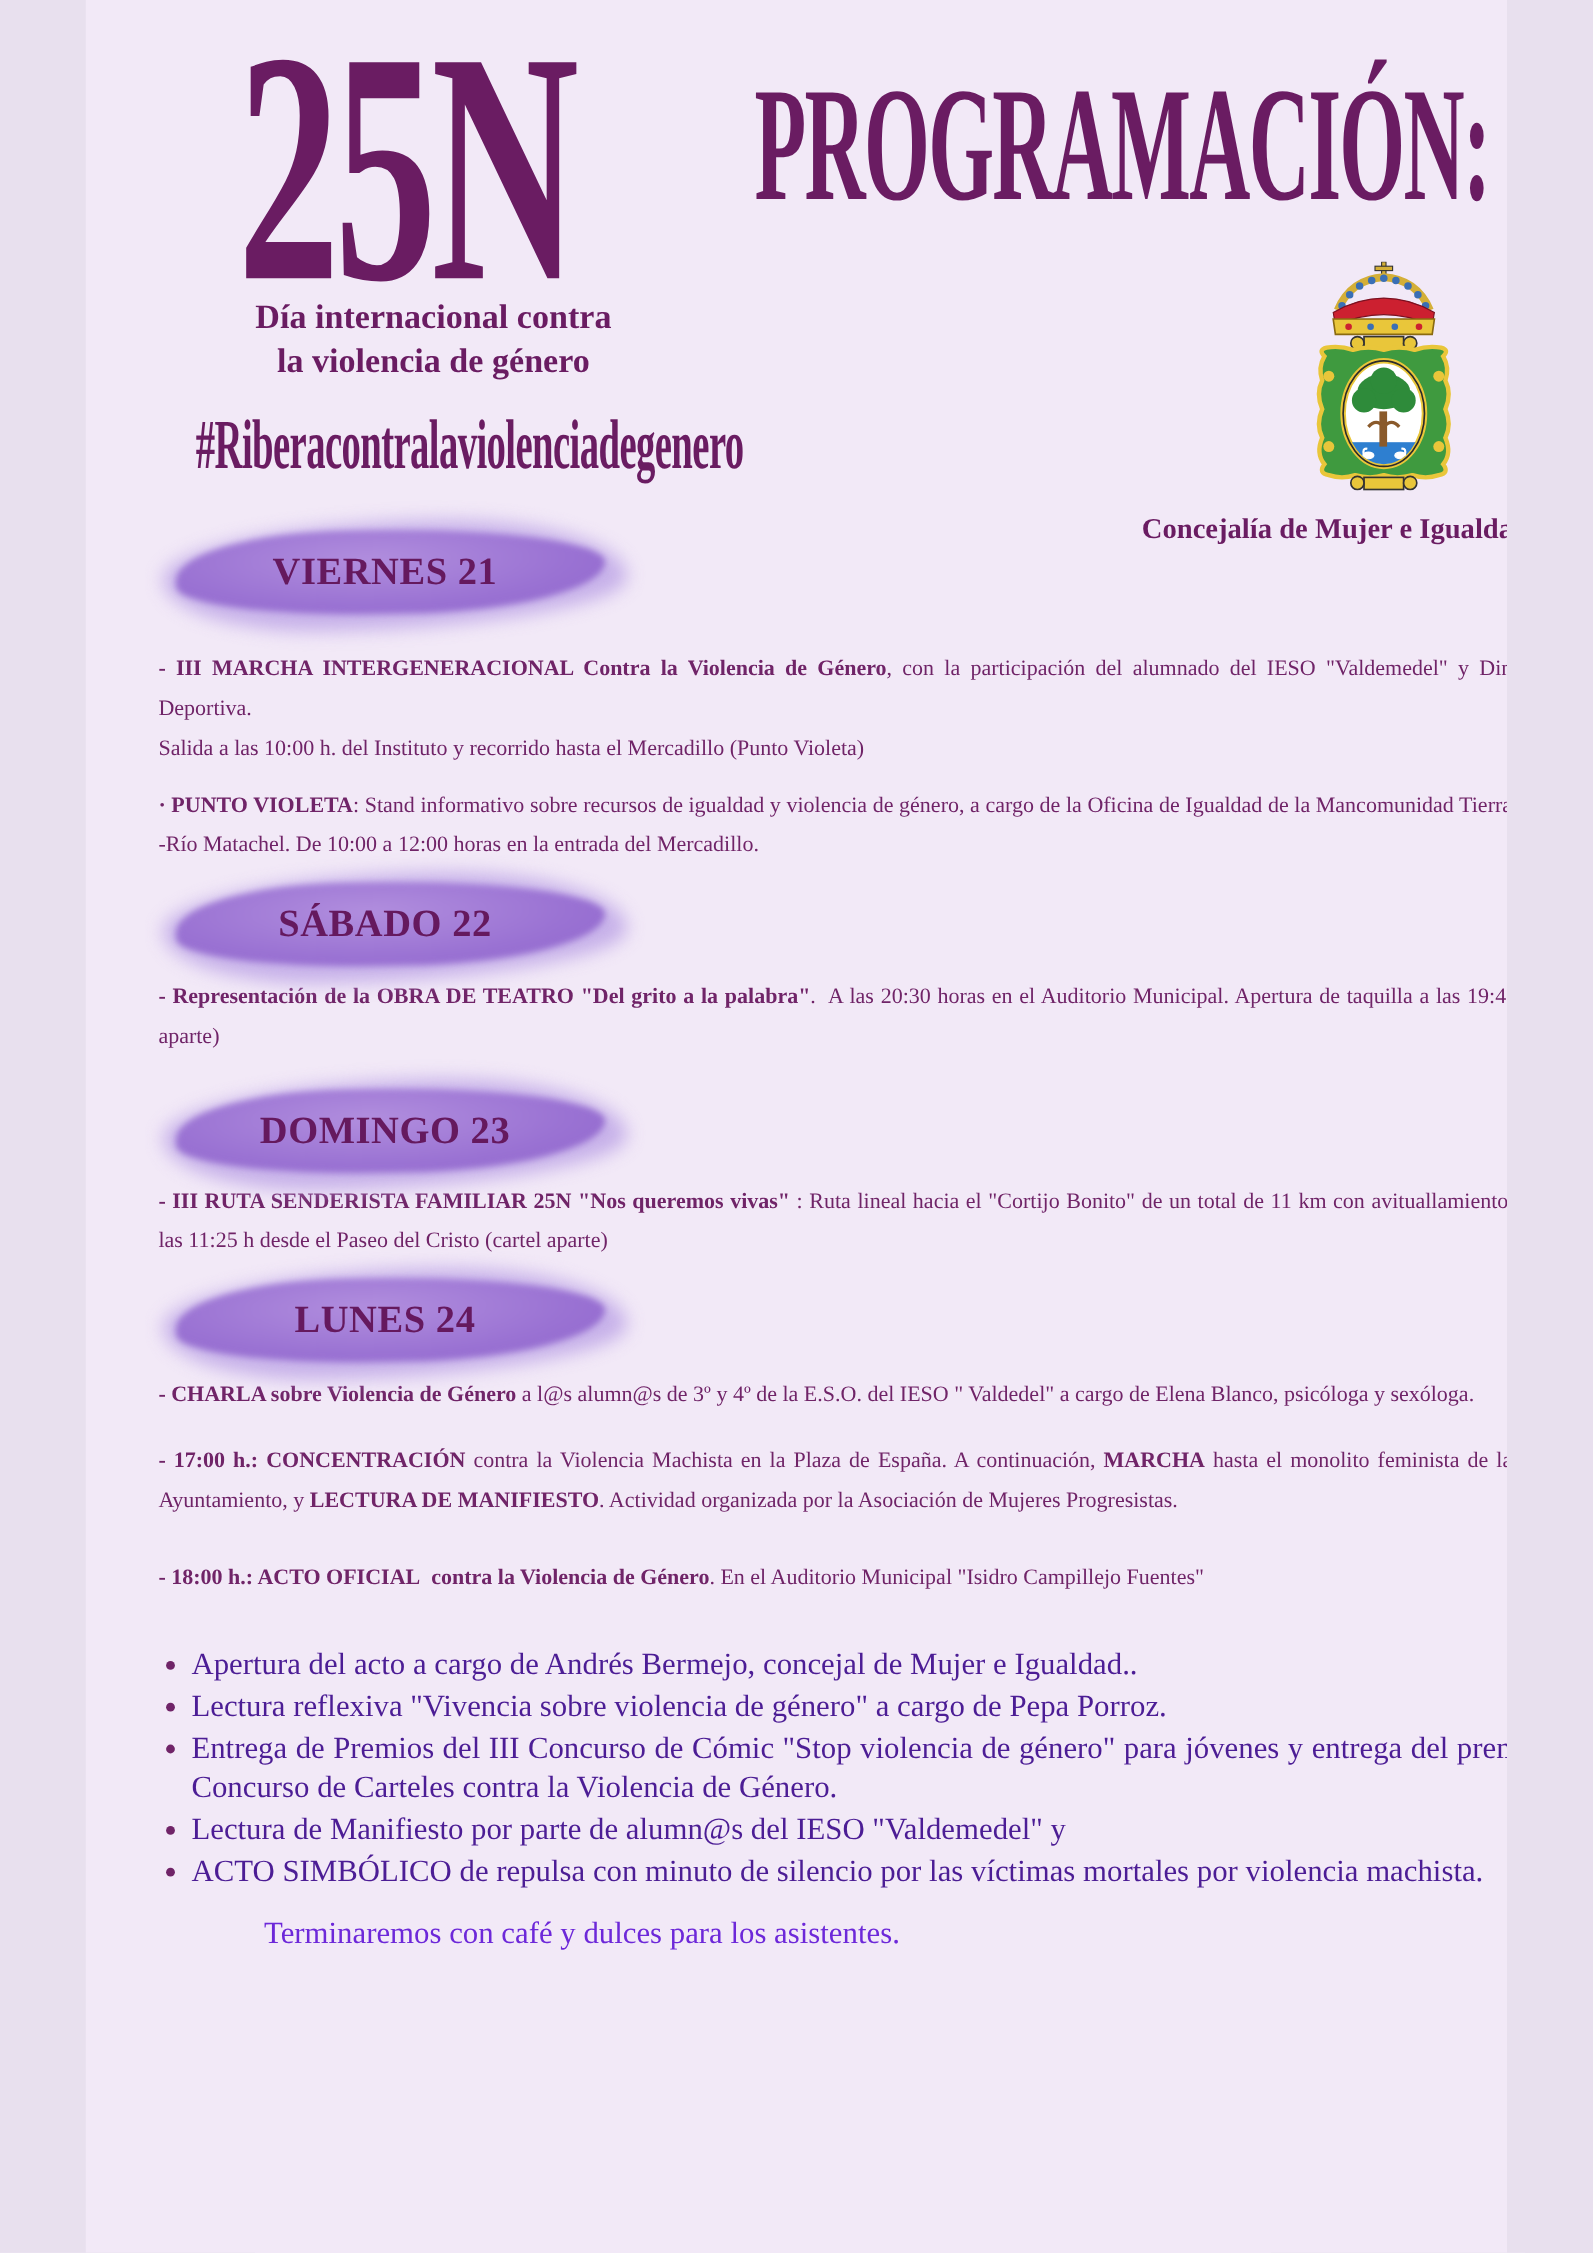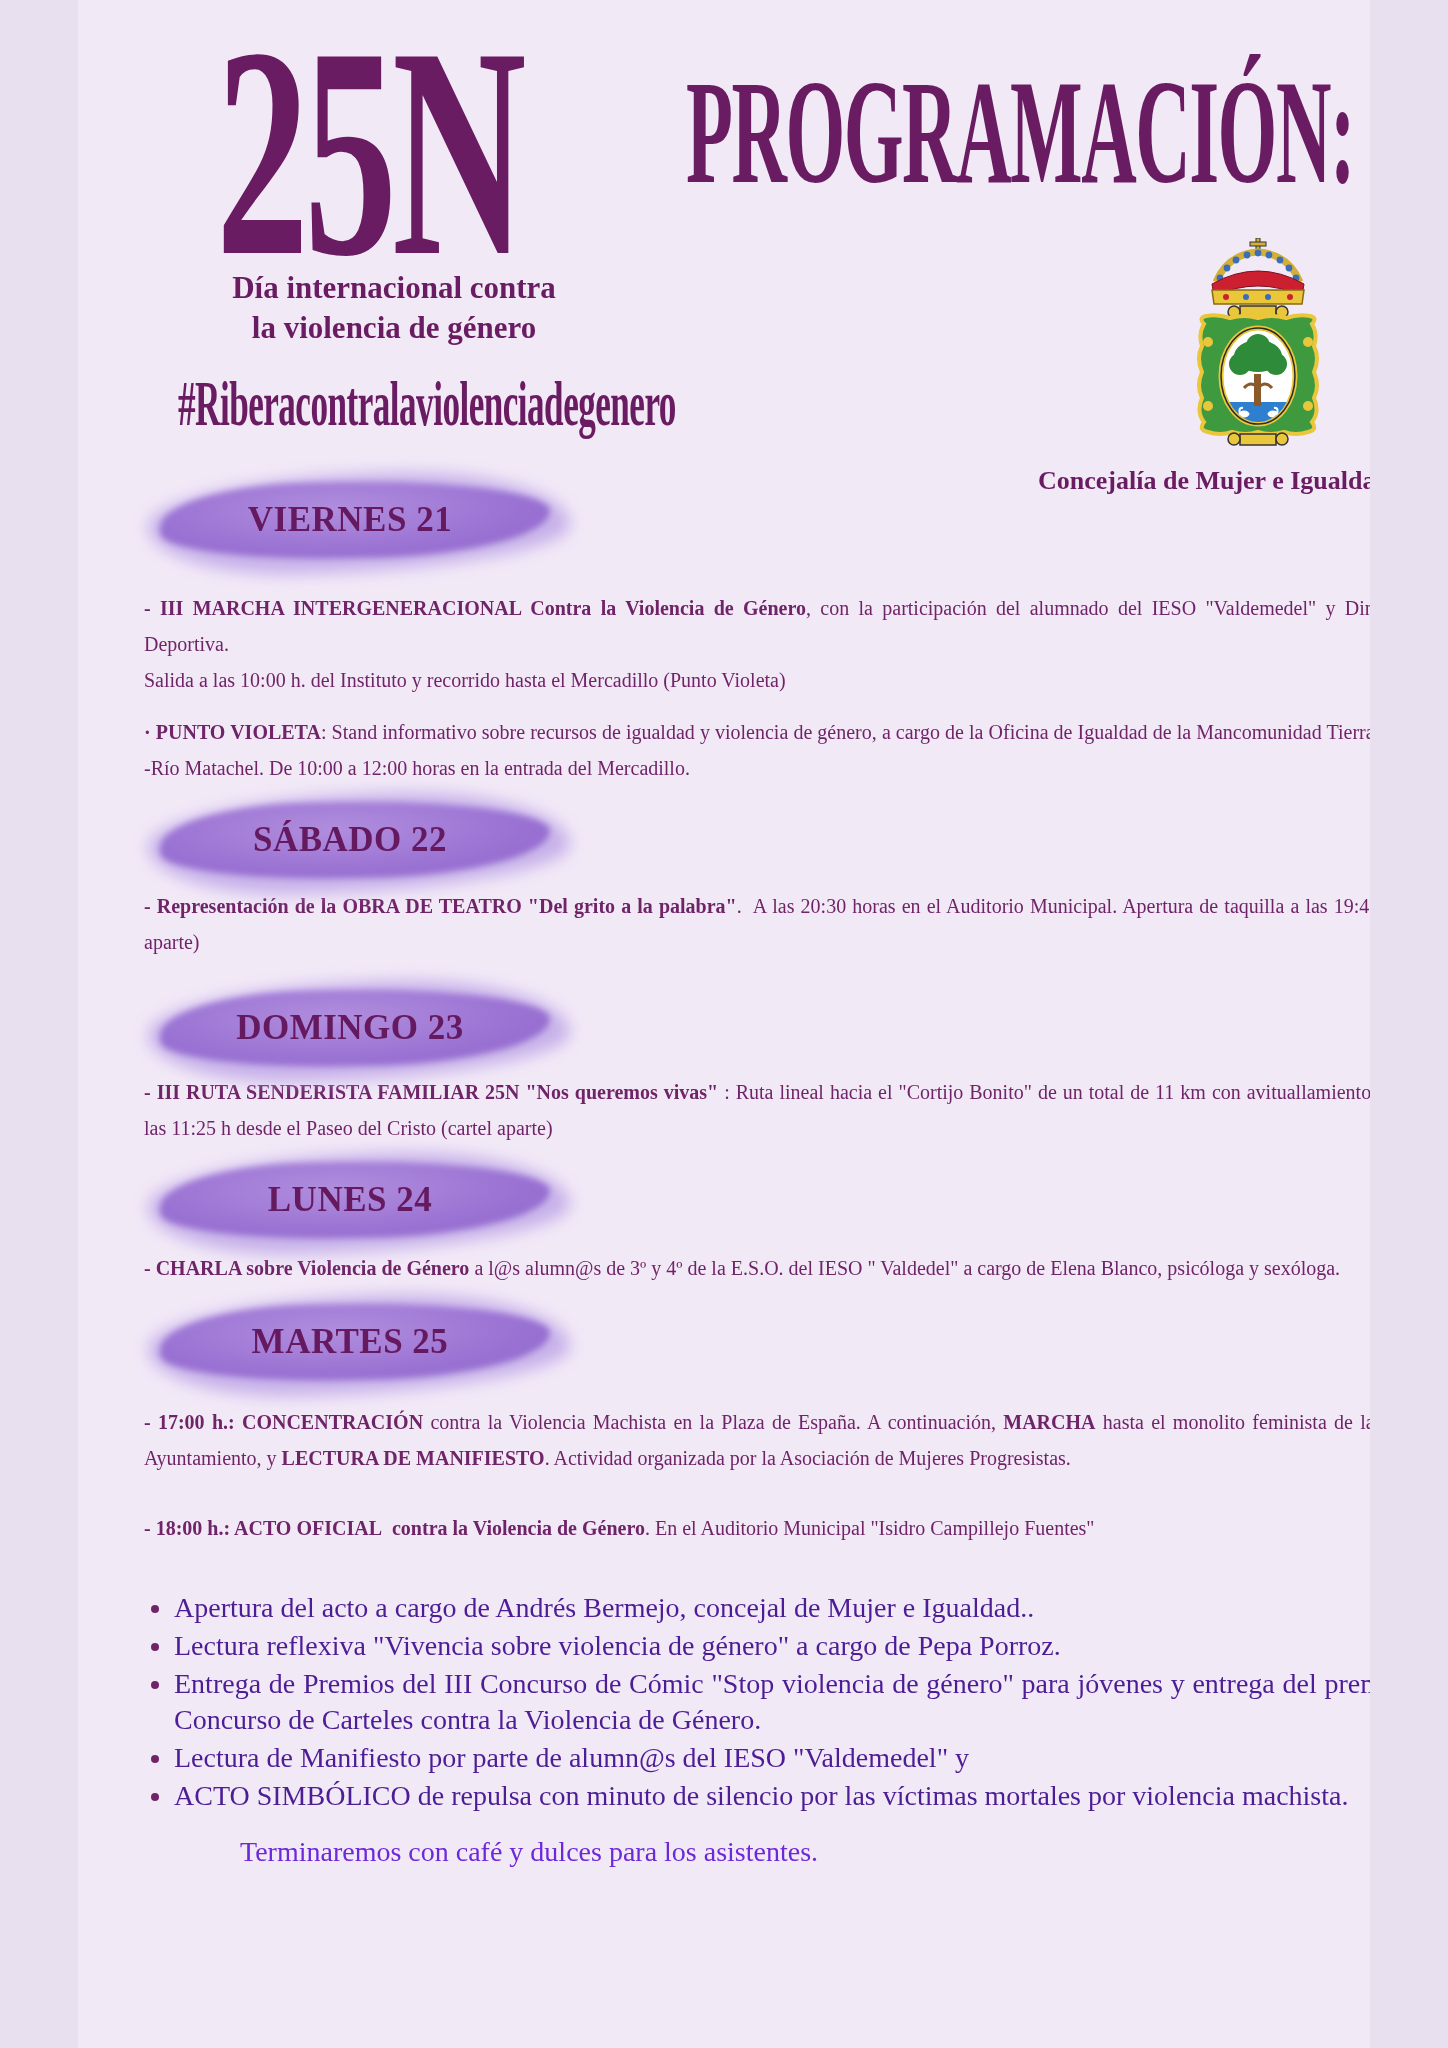--- a/index.html
+++ b/index.html
@@ -206,25 +206,20 @@
     <section class="s-lunes">
       <div class="brush">
         <span class="bg1"></span>
         <span class="bg2"></span>
         <span class="label">LUNES 24</span>
       </div>
       <p class="body-p p0"><span class="b">- CHARLA sobre Violencia de Género</span><span> a l@s alumn@s de 3º y 4º de la E.S.O. del IESO " Valdedel" a cargo de Elena Blanco, psicóloga y sexóloga.</span></p>
     </section>
 
     <section class="s-martes">
-      <div class="brush">
-        <span class="bg1"></span>
-        <span class="bg2"></span>
-        <span class="label">MARTES 25</span>
-      </div>
       <p class="body-p p0"><span class="b">- 17:00 h.: CONCENTRACIÓN</span><span> contra la Violencia Machista en la Plaza de España. A continuación, </span><span class="b">MARCHA</span><span> hasta el monolito feminista de la Plaza del Ayuntamiento, y </span><span class="b">LECTURA DE MANIFIESTO</span><span>. Actividad organizada por la Asociación de Mujeres Progresistas.</span></p>
       <p class="body-p p1"><span class="b">- 18:00 h.: ACTO OFICIAL&nbsp; contra la Violencia de Género</span><span>. En el Auditorio Municipal "Isidro Campillejo Fuentes"</span></p>
       <ul class="acts">
         <li><span>Apertura del acto a cargo de Andrés Bermejo, concejal de Mujer e Igualdad..</span></li>
         <li><span>Lectura reflexiva "Vivencia sobre violencia de género" a cargo de Pepa Porroz.</span></li>
         <li><span>Entrega de Premios del III Concurso de Cómic "Stop violencia de género" para jóvenes y entrega del premio del V Concurso de Carteles contra la Violencia de Género.</span></li>
         <li><span>Lectura de Manifiesto por parte de alumn@s del IESO "Valdemedel" y</span></li>
         <li><span>ACTO SIMBÓLICO de repulsa con minuto de silencio por las víctimas mortales por violencia machista.</span></li>
       </ul>
       <p class="closing">Terminaremos con café y dulces para los asistentes.</p>

